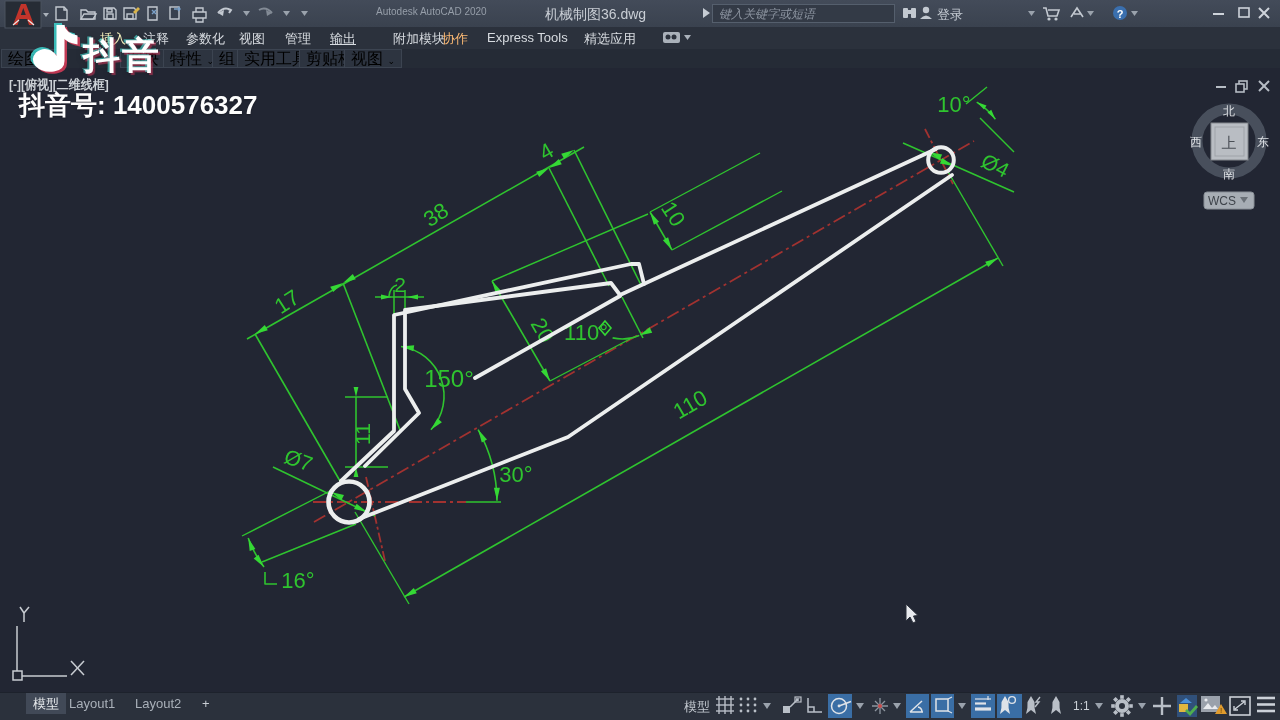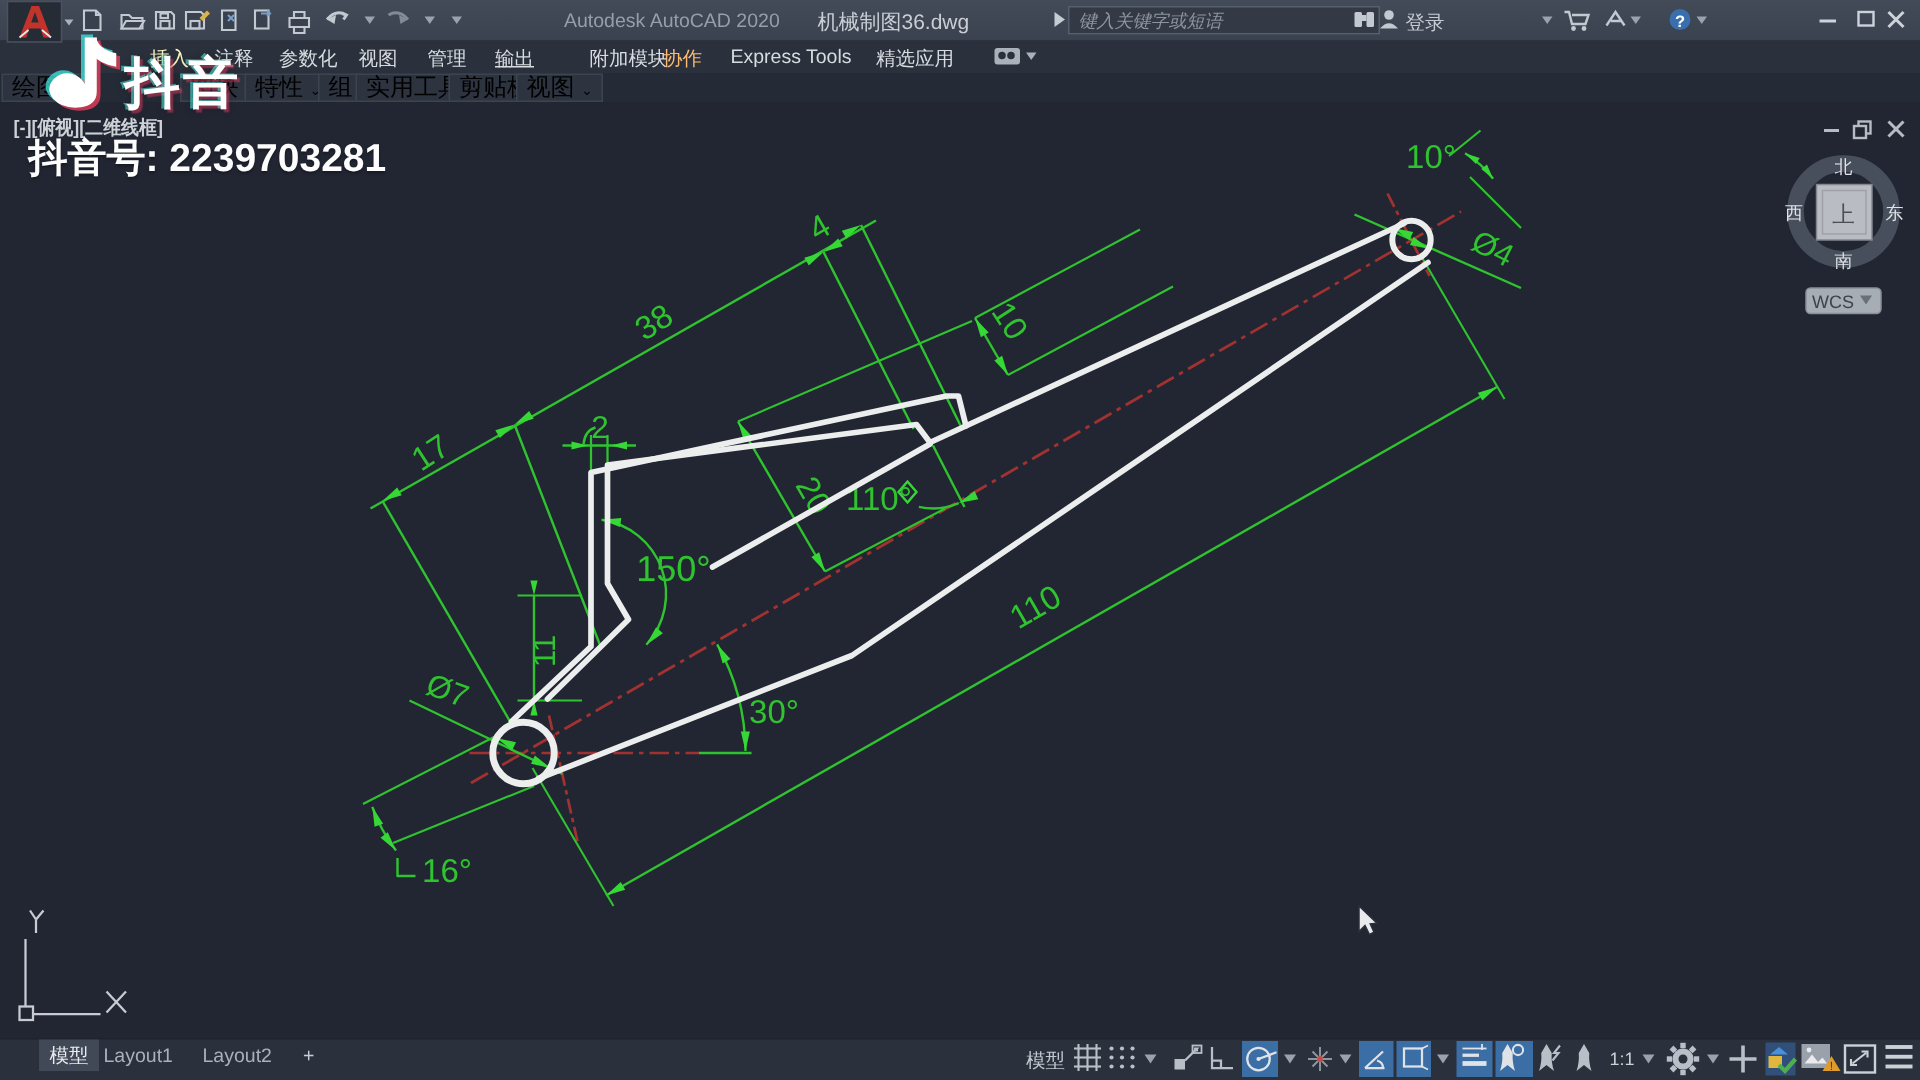--- a/index.html
+++ b/index.html
@@ -50,36 +50,36 @@
 <div class="mtab" style="left:584px; top:30px; color:#d8dce1; font-size:13px;">精选应用</div>
 
 <div class="rbtn" style="left:1px;">绘图 <span style="font-size:9px;">⌄</span></div>
 <div class="rbtn" style="left:120px;">图块</div>
 <div class="rbtn" style="left:163px;">特性 <span style="font-size:9px;">⌄</span></div>
 <div class="rbtn" style="left:212px;">组</div>
 <div class="rbtn" style="left:237px;">实用工具</div>
 <div class="rbtn" style="left:299px;">剪贴板</div>
 <div class="rbtn" style="left:344px;">视图 <span style="font-size:9px;">⌄</span></div>
 
-<div class="abs" style="left:376px; top:6px; color:#969ea9; font-size:13px;">Autodesk AutoCAD 2020</div>
+<div class="abs" style="left:376px; top:6px; color:#969ea9; font-size:10px;">Autodesk AutoCAD 2020</div>
 <div class="abs" style="left:545px; top:6px; color:#c9ced5; font-size:14px;text-align:center;">机械制图36.dwg</div>
-<div class="abs" style="left:712px; top:4px; width:208px; height:19px; background:#333a46; border:1px solid #555f6d;">
+<div class="abs" style="left:712px; top:4px; width:183px; height:19px; background:#333a46; border:1px solid #555f6d;">
   <span style="position:absolute; left:6px; top:1px; color:#8d95a1; font-size:12px; font-style:italic;">键入关键字或短语</span>
 </div>
 <div class="abs" style="left:937px; top:6px; color:#c6ccd4; font-size:13px;">登录</div>
 
 <div class="ltab" style="left:26px; background:#414957; color:#e8ebee;">模型</div>
 <div class="ltab" style="left:62px;">Layout1</div>
 <div class="ltab" style="left:128px;">Layout2</div>
 <div class="ltab" style="left:195px; color:#c8cdd4;">+</div>
 <div class="abs" style="left:684px; top:698px; color:#c2c8cf; font-size:13px;">模型</div>
 <div class="abs" style="left:1073px; top:699px; color:#ccd1d7; font-size:12px;">1:1</div>
 
 <div id="vplabel">[-][俯视][二维线框]</div>
-<div id="dyh">抖音号: 2239703281</div>
+<div id="dyh">抖音号: 1400576327</div>
 <div id="douyintxt">抖音</div>
 
 <svg id="overlay" class="abs" style="left:0;top:0;" width="1280" height="720" viewBox="0 0 1280 720">
 <g>
 <line x1="314" y1="522" x2="974" y2="141" stroke="#a23230" stroke-width="1.8" stroke-linecap="butt" stroke-dasharray="13 4 3 4"></line>
 <line x1="313" y1="502" x2="466" y2="502" stroke="#a23230" stroke-width="1.8" stroke-linecap="butt" stroke-dasharray="13 4 3 4"></line>
 <line x1="366" y1="477" x2="385" y2="561" stroke="#a23230" stroke-width="1.8" stroke-linecap="butt" stroke-dasharray="10 3 3 3"></line>
 <line x1="925" y1="129" x2="953" y2="184" stroke="#a23230" stroke-width="1.8" stroke-linecap="butt" stroke-dasharray="10 3 3 3"></line>
 <line x1="247" y1="339" x2="584" y2="147" stroke="#2fc42f" stroke-width="1.6" stroke-linecap="butt"></line>
 <polygon points="255.0,334.0 264.8,325.0 267.8,330.2" fill="#35d835"></polygon>

